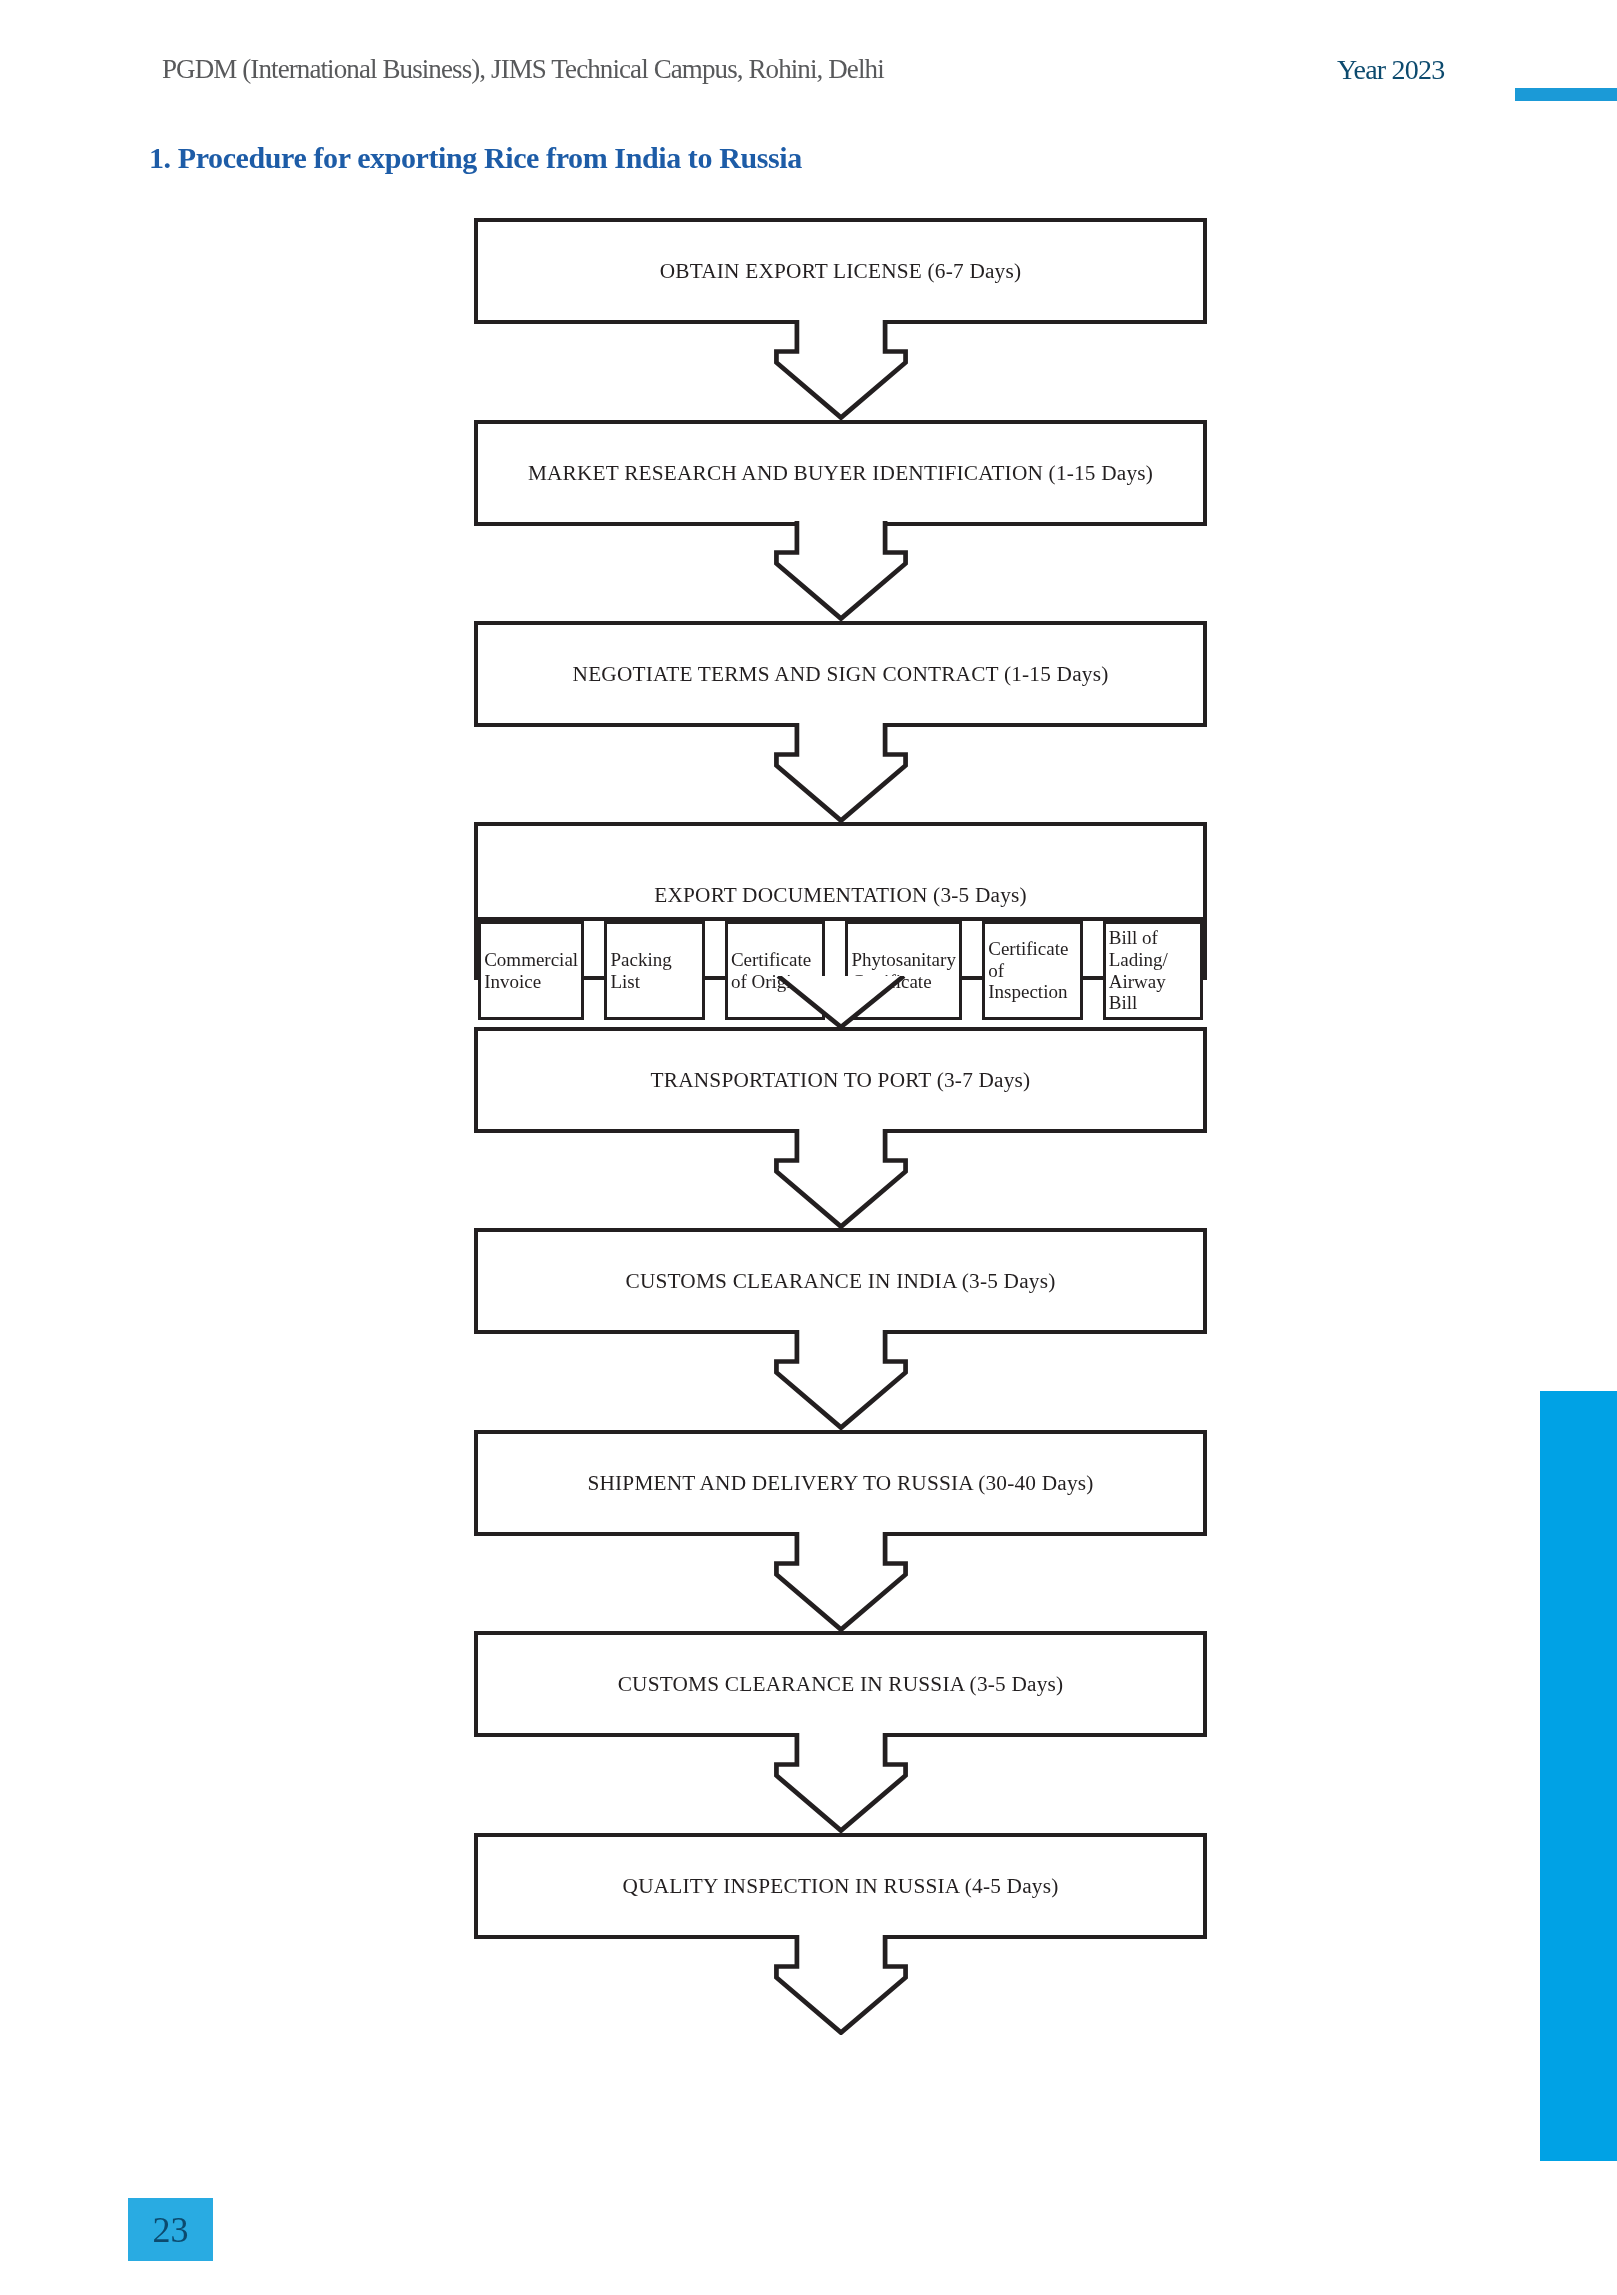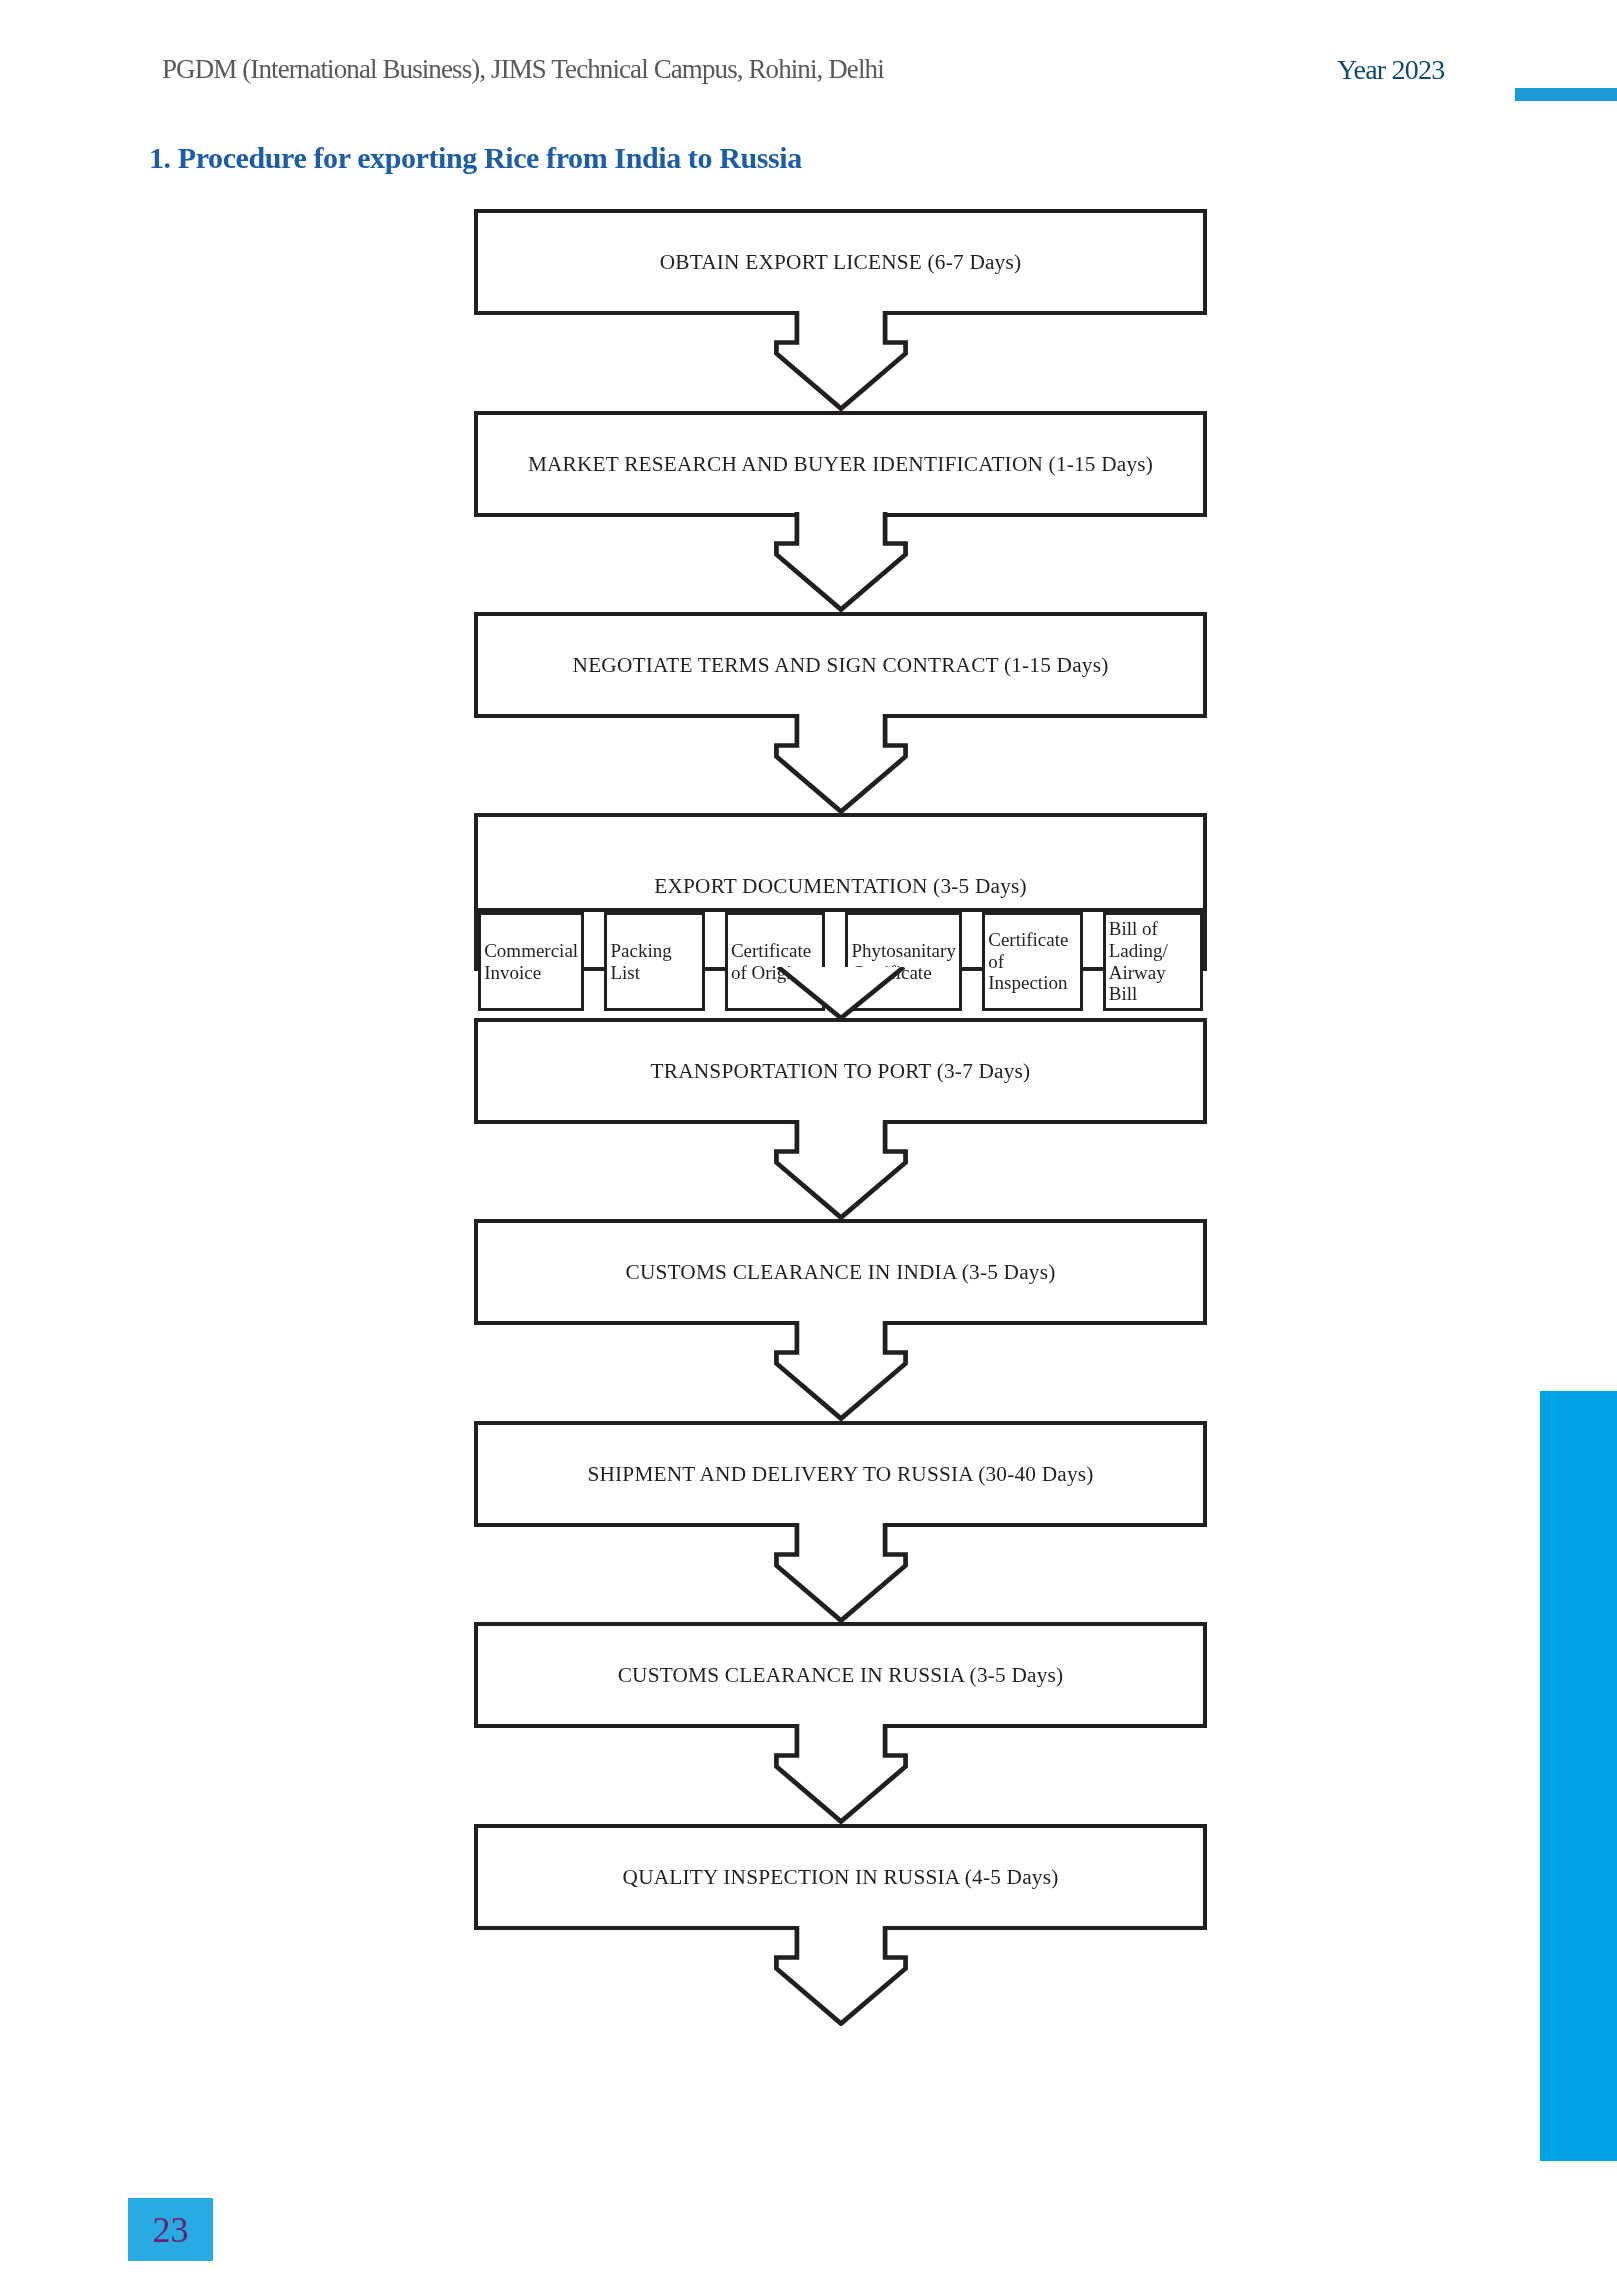--- a/index.html
+++ b/index.html
@@ -22,21 +22,21 @@
   }
   .hdr-bar{
     position:absolute;left:1515px;top:88px;width:103px;height:12.6px;
     background:#1b9ad7;
   }
   .title{
     position:absolute;left:134px;top:126px;margin:15px;
     font-size:30px;font-weight:bold;letter-spacing:-0.4px;color:#1d5ca7;white-space:nowrap;
   }
   
-  .flow{position:absolute;left:474px;top:3px;width:733px;height:2040px;font-family:Liberation Serif, serif;}
+  .flow{position:absolute;left:474px;top:12px;width:733px;height:2040px;font-family:Liberation Serif, serif;}
   .fbox{
     position:absolute;left:0;width:733px;height:106px;
     border:4px solid #231f20;background:#ffffff;box-sizing:border-box;
     display:flex;align-items:center;justify-content:center;
     font-size:21.3px;color:#231f20;text-align:center;z-index:1;
     letter-spacing:0.2px;
   }
   .arrow{
     position:absolute;left:50%;margin-left:-67px;z-index:2;display:block;
   }
@@ -61,21 +61,21 @@
     padding:1.6px 3.2px;font-size:19px;line-height:1.15;color:#231f20;
     overflow:visible;
   }
   
   .side-bar{
     position:absolute;left:1540px;top:1391px;width:77px;height:770px;
     background:#00a2e5;
   }
   .pagenum{
     position:absolute;left:128px;top:2198px;width:85px;height:63px;
-    background:#29abe2;color:#701a75;
+    background:#29abe2;color:#0c4a6e;
     display:flex;align-items:center;justify-content:center;
     font-size:36px;
   }
 </style>
 </head>
 <body>
 
 <div class="page">
 
   <div class="hdr-left">PGDM (International Business), JIMS Technical Campus, Rohini, Delhi</div>

